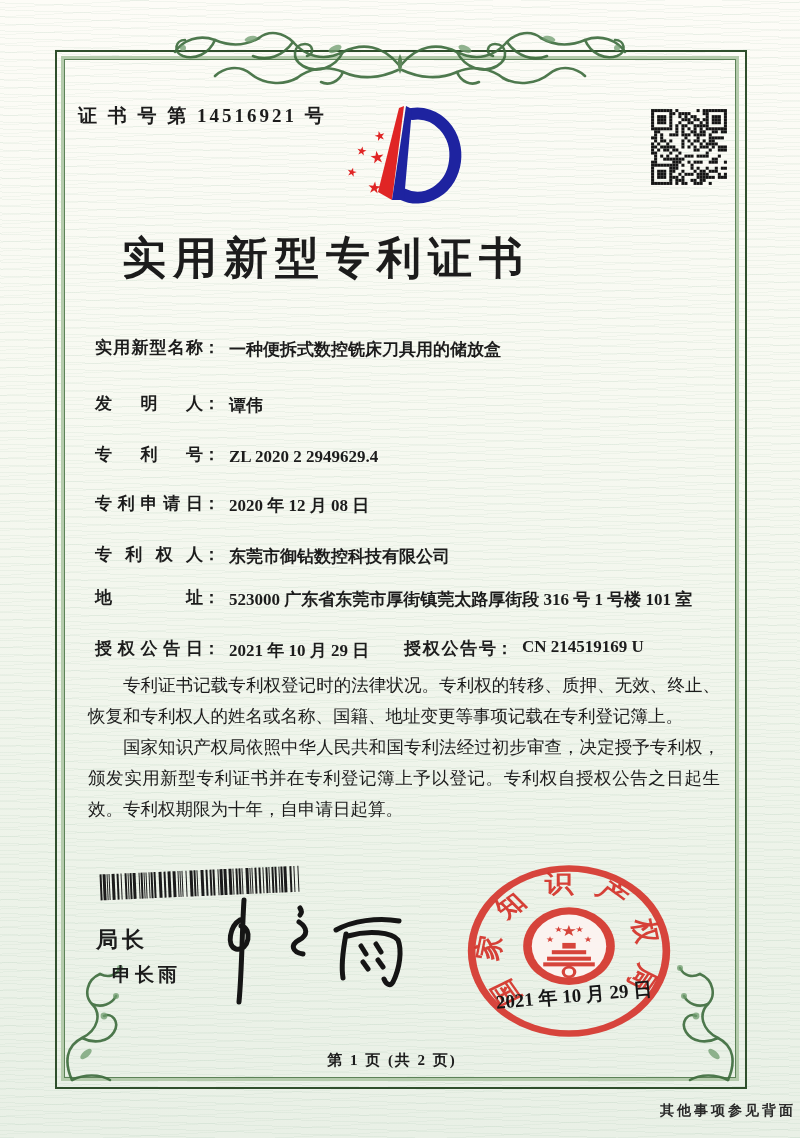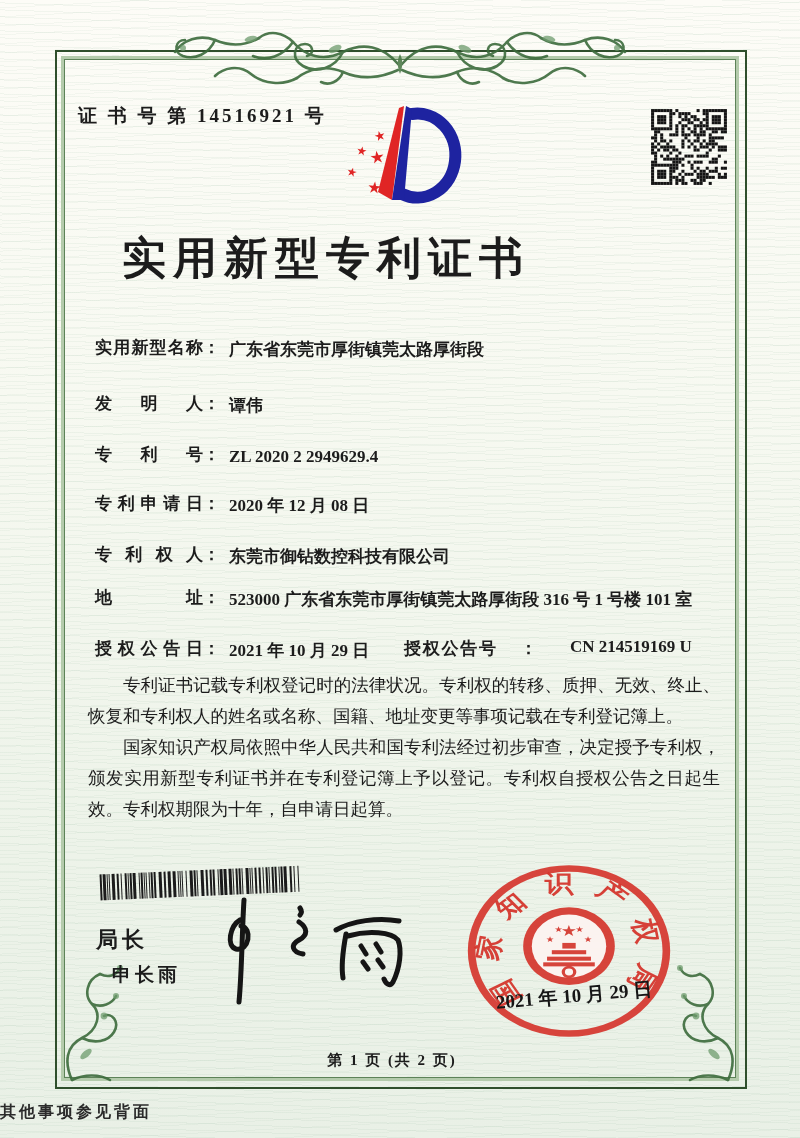--- a/index.html
+++ b/index.html
@@ -17,32 +17,32 @@
   .cert-no{position:absolute;left:78px;top:103px;font-size:19px;font-weight:bold;letter-spacing:3px;}
   .logo{position:absolute;left:328px;top:90px;width:150px;height:128px;}
   .qr{position:absolute;left:645px;top:101px;width:88px;height:92px;}
   .title{position:absolute;left:0;top:229px;width:652px;text-align:center;font-size:44px;font-weight:bold;letter-spacing:7px;}
   .row{position:absolute;left:95px;display:flex;align-items:flex-start;font-size:17px;font-weight:600;}
   .lbl{width:108px;text-align:justify;text-align-last:justify;flex:none;}
   .colon{flex:none;margin-right:9px;}
   .val{width:505px;line-height:27px;}
   .r-name{top:336px}.r-inventor{top:392px}.r-patno{top:443px}.r-filing{top:492px}
   .r-patentee{top:543px}.r-address{top:586px}.r-grant{top:637px}
-  .grant-no{position:absolute;left:404px;top:637px;display:flex;font-size:17px;font-weight:600;gap:24px;}
+  .grant-no{position:absolute;left:404px;top:637px;display:flex;font-size:17px;font-weight:600;}
   .grant-no .lbl{width:92px;}
   .paras{position:absolute;left:88px;top:670px;width:632px;font-size:17.5px;line-height:31px;text-align:justify;}
   .paras p{margin:0;text-indent:2em;}
   .barcode{position:absolute;left:98px;top:868px;width:208px;height:30px;transform:rotate(-2.5deg);}
   .official-title{position:absolute;left:96px;top:925px;font-size:22px;letter-spacing:4px;font-weight:600;}
   .official-name{position:absolute;left:96px;top:962px;font-size:19px;letter-spacing:4px;font-weight:600;padding-left:16px;}
   .signature{position:absolute;left:200px;top:888px;width:232px;height:128px;}
   .seal{position:absolute;left:464px;top:862px;width:210px;height:178px;}
   .seal-date{position:absolute;left:472px;top:983px;width:204px;text-align:center;font-size:19px;font-weight:bold;transform:rotate(-5deg);color:#161616;}
   .page-no{position:absolute;left:0;top:1051px;width:784px;text-align:center;font-size:15px;letter-spacing:2px;font-weight:600;}
-  .back-note{position:absolute;left:0;top:1102px;width:796px;text-align:left;font-size:16px;letter-spacing:3px;font-weight:600;color:#2a2a2a;}
+  .back-note{position:absolute;left:0;top:1102px;width:796px;text-align:right;font-size:14px;letter-spacing:3px;font-weight:600;color:#2a2a2a;}
   .star{font-family:"DejaVu Sans",sans-serif;}
 </style>
 </head>
 <body>
 
 <div class="page">
 
   <div class="frame-outer"></div>
   <div class="frame-inner"></div>
 
@@ -435,21 +435,21 @@
       <rect x="17" y="26" width="1" height="1" fill="#141414"></rect>
       <rect x="18" y="26" width="1" height="1" fill="#141414"></rect>
       <rect x="21" y="26" width="1" height="1" fill="#141414"></rect>
     </svg>
 
   <div class="title">实用新型专利证书</div>
 
   <div class="row r-name">
     <span class="lbl">实用新型名称</span>
       <span class="colon">：</span>
-    <span class="val">广东省东莞市厚街镇莞太路厚街段</span>
+    <span class="val">一种便拆式数控铣床刀具用的储放盒</span>
   </div>
   <div class="row r-inventor">
     <span class="lbl">发明人</span>
       <span class="colon">：</span>
     <span class="val">谭伟</span>
   </div>
   <div class="row r-patno">
     <span class="lbl">专利号</span>
       <span class="colon">：</span>
     <span class="val">ZL 2020 2 2949629.4</span>

